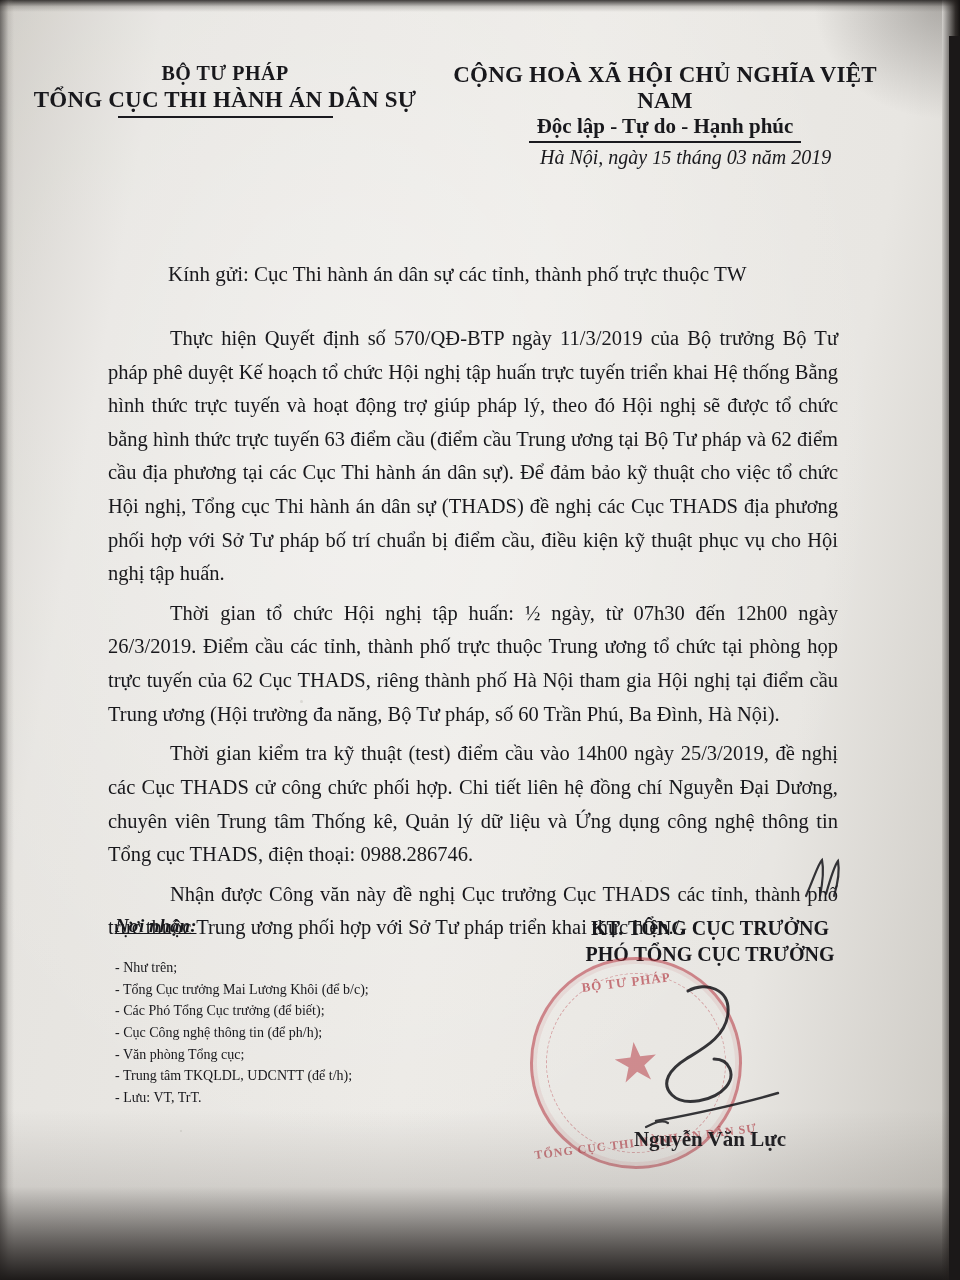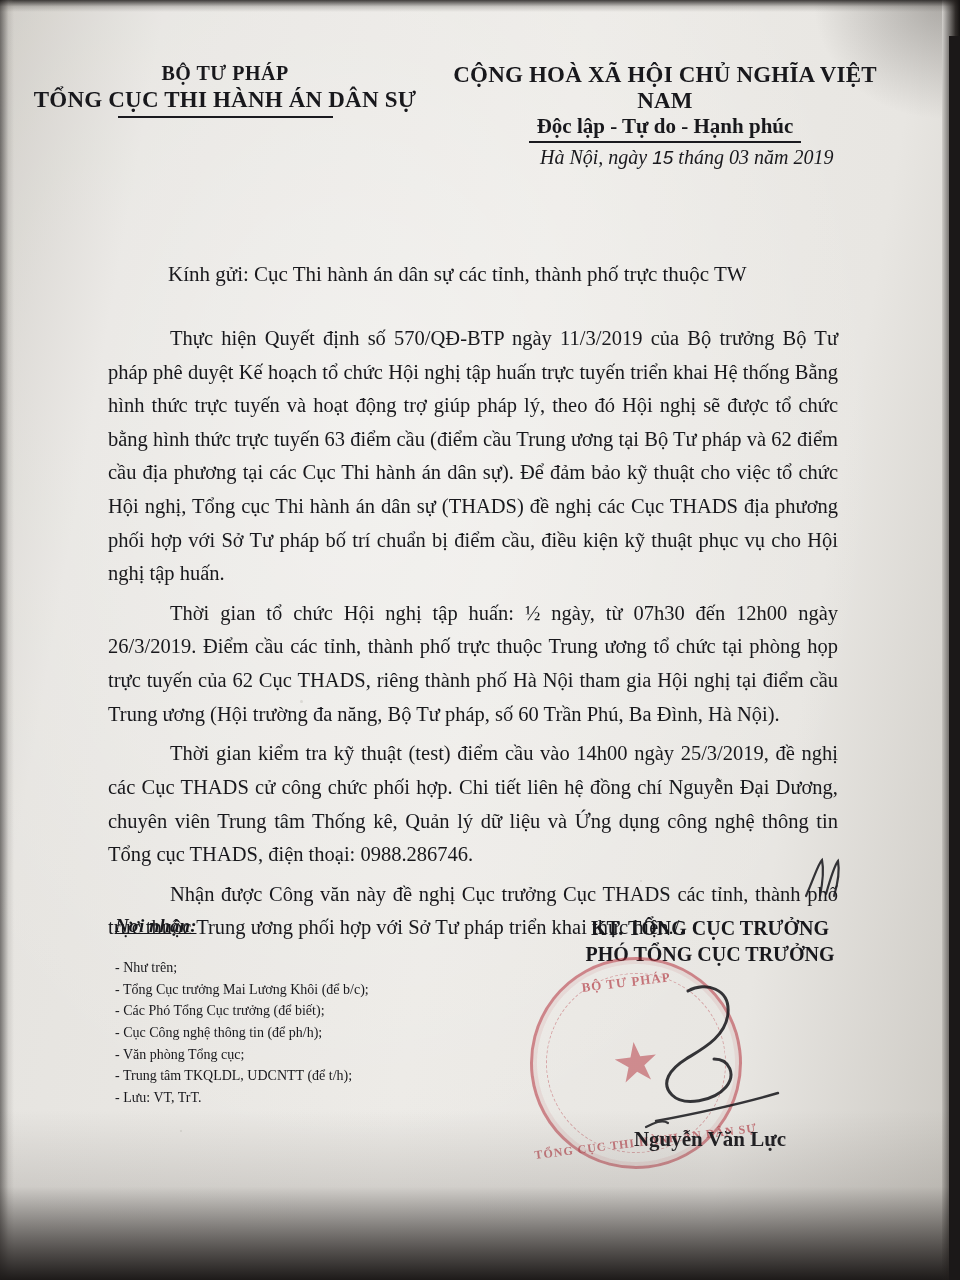--- a/index.html
+++ b/index.html
@@ -109,21 +109,21 @@
     line-height: 1.42;
     width: 350px;
     margin-left: 10px;
   }
   .dateline {
     position: absolute; top: 146px; left: 540px; width: 400px;
     font-size: 20px; font-style: italic;
     white-space: nowrap;
   }
   .hand-sm {
-    font-family: Liberation Sans, sans-serif;
+    font-family: Liberation Serif, serif;
     font-style: italic;
     font-size: 19px;
     text-align: center;
   }
 
   
   .recipient {
     position: absolute; top: 262px; left: 168px;
     font-size: 21px;
     white-space: nowrap;

